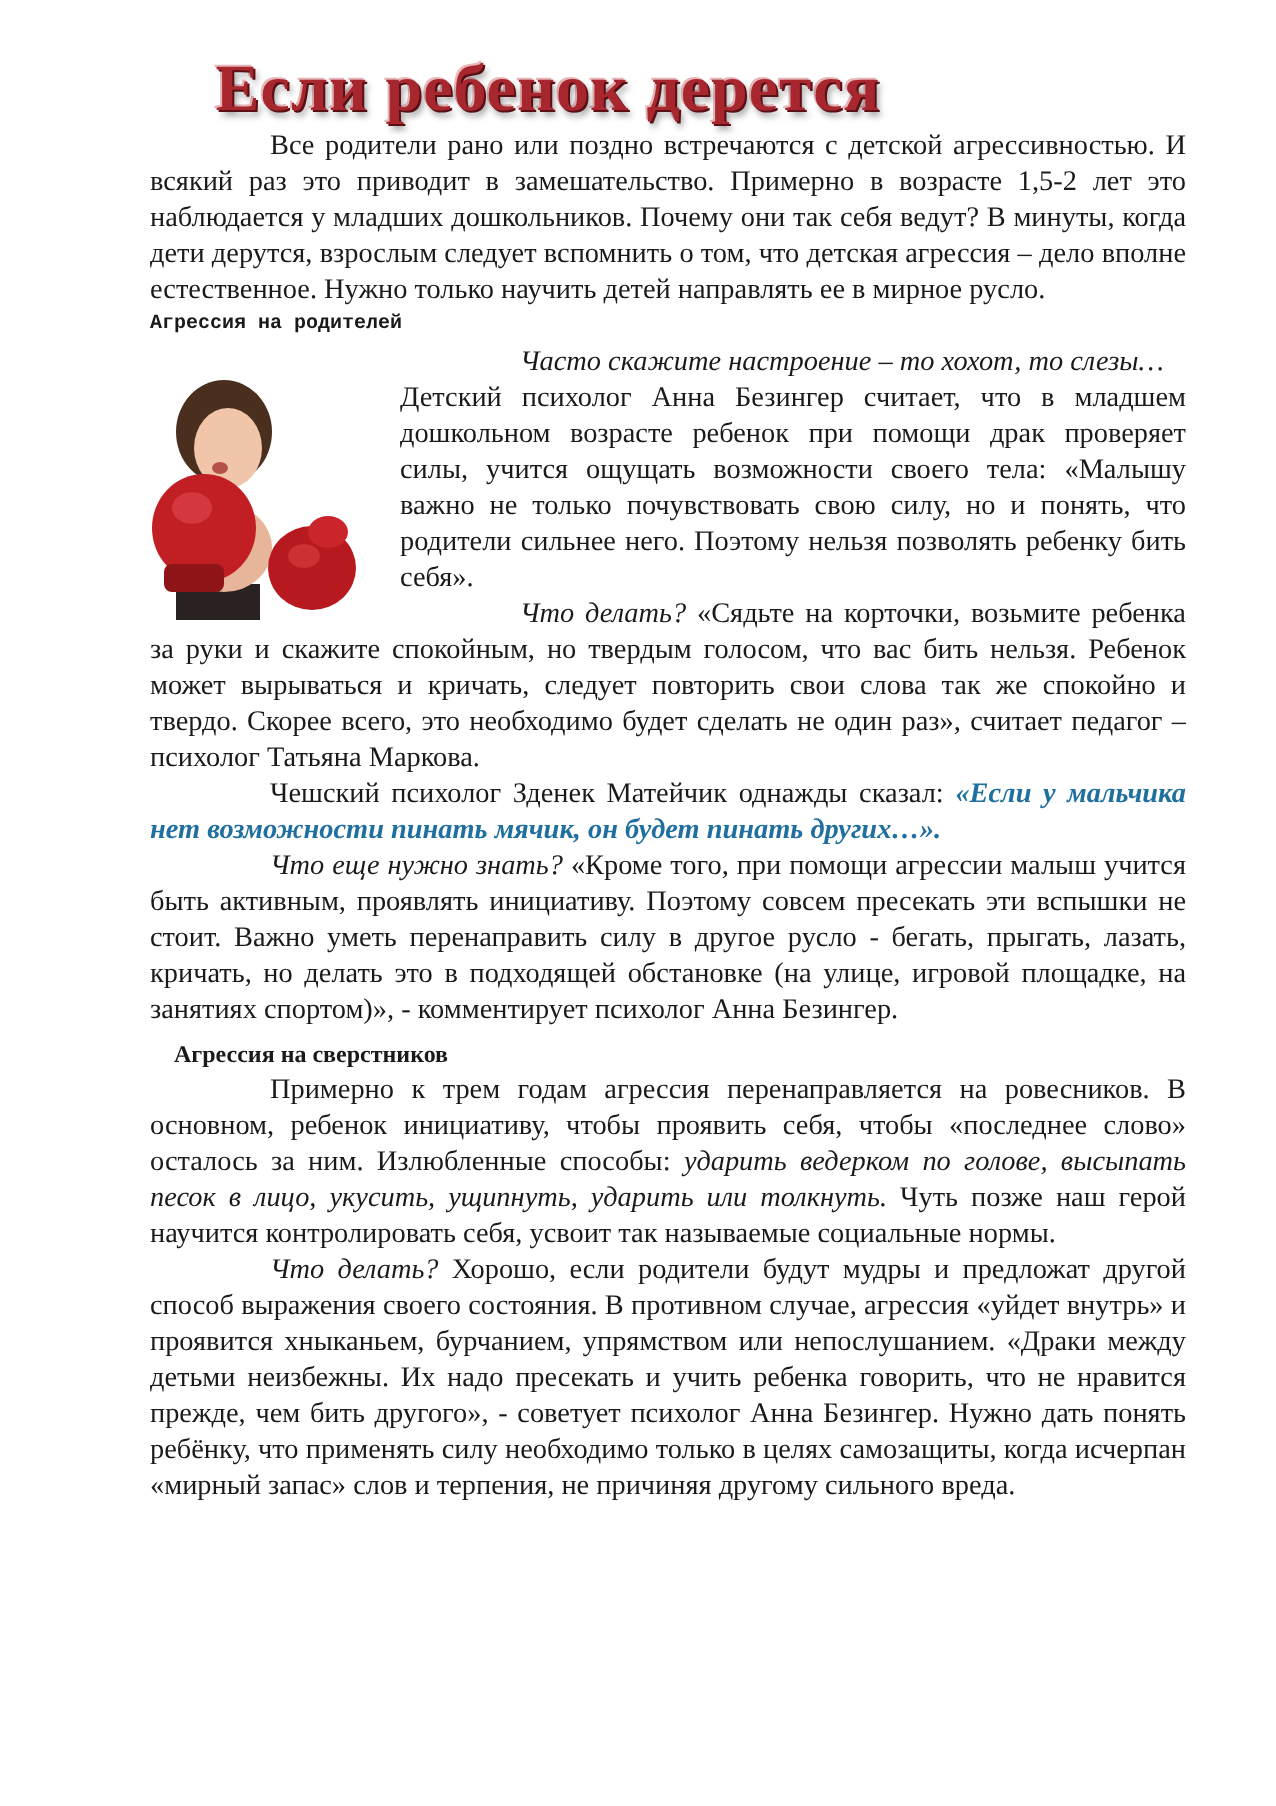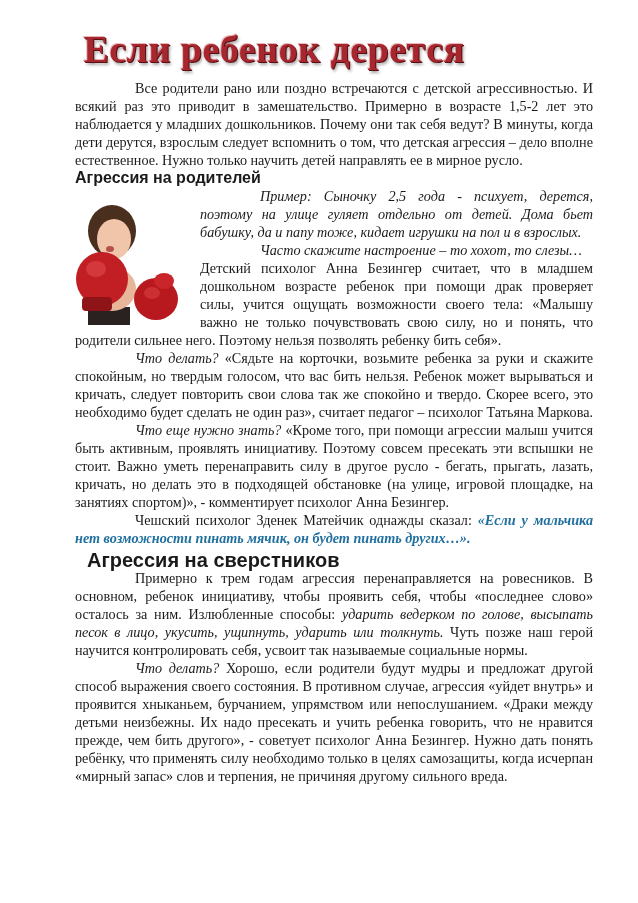--- a/index.html
+++ b/index.html
@@ -1,27 +1,27 @@
 <!DOCTYPE html>
 <html><head>
   <meta charset="utf-8">
   <style>
     html, body { margin: 0; padding: 0; background: #ffffff; }
     body { width: 638px; height: 903px; position: relative; overflow: hidden; font-family: "Liberation Serif", "DejaVu Serif", serif; color: #1a1a1a; }
     .title {
       position: absolute; top: 27px; left: 0; width: 548px; text-align: center;
-      font-family: "Liberation Serif", serif; font-weight: bold; font-size: 38px;
+      font-family: "Liberation Serif", serif; font-weight: bold; font-size: 33px;
       color: #a8262e; letter-spacing: 0.5px;
       text-shadow: 1px 1px 0 #5a0f14, 2px 3px 3px rgba(0,0,0,0.35), -1px -1px 0 #e8b7b9;
     }
-    .page { position: absolute; left: 75px; top: 79px; width: 518px; font-size: 14.2px; line-height: 18px; }
+    .page { position: absolute; left: 75px; top: 64px; width: 518px; font-size: 14.2px; line-height: 18px; }
     p { margin: 0; text-align: justify; }
     .indent { text-indent: 60px; }
-    .h { font-weight: bold; font-size: 16px; font-family: Liberation Sans, sans-serif; }
-    .h2 { font-weight: bold; font-size: 20px; font-family: Liberation Sans, sans-serif; padding-left: 12px; margin-top: 4px;}
+    .h { font-weight: bold; font-size: 10px; font-family: Liberation Mono, monospace; }
+    .h2 { font-weight: bold; font-size: 12px; font-family: Liberation Serif, serif; padding-left: 12px; margin-top: 4px;}
     .photo {
       float: left; width: 140px; height: 136px; margin: 2px 0 0 -15px; position: relative;
     }
     .quote-blue { color: #1f6f9f; font-weight: bold; font-style: italic; }
     i { font-style: italic; }
   </style>
 </head>
 <body>
 
 <div class="title">Если ребенок дерется</div>
@@ -40,32 +40,31 @@
       <ellipse cx="50" cy="60" rx="4" ry="3" fill="#b5504a"></ellipse>
       <ellipse cx="42" cy="90" rx="26" ry="27" fill="#c11f24"></ellipse>
       <ellipse cx="36" cy="80" rx="10" ry="8" fill="#e24a4c" opacity="0.6"></ellipse>
       <rect x="22" y="108" width="30" height="14" rx="4" fill="#8f1418"></rect>
       <ellipse cx="96" cy="110" rx="22" ry="21" fill="#b8191e"></ellipse>
       <ellipse cx="104" cy="92" rx="10" ry="8" fill="#c9252a"></ellipse>
       <ellipse cx="92" cy="104" rx="8" ry="6" fill="#e04848" opacity="0.5"></ellipse>
     </svg>
   </div>
 
-  <p class="indent"><i>Пример: Сыночку 2,5 года - психует, дерется, поэтому на улице гуляет отдельно от детей. Дома бьет бабушку, да и папу тоже, кидает игрушки на пол и в взрослых.</i></p>
   <p class="indent"><i>Часто скажите настроение – то хохот, то слезы…</i></p>
   <p style="clear:none">Детский психолог Анна Безингер считает, что в младшем дошкольном  возрасте ребенок при помощи драк проверяет силы, учится ощущать возможности своего тела: «Малышу важно не только почувствовать свою силу, но и понять, что родители сильнее него. Поэтому нельзя позволять ребенку бить себя».</p>
 
   <p class="indent">
     <i>Что делать?</i><span> «Сядьте на корточки, возьмите ребенка за руки и скажите спокойным, но твердым голосом, что вас бить нельзя. Ребенок может вырываться и кричать, следует повторить свои слова так же спокойно и твердо. Скорее всего, это необходимо будет сделать не один раз», считает педагог – психолог Татьяна Маркова.</span>
   </p>
   <p class="indent">
-    <i>Что еще нужно знать?</i><span> «Кроме того, при помощи агрессии малыш учится быть активным, проявлять инициативу. Поэтому совсем пресекать эти вспышки не стоит. Важно уметь перенаправить силу в другое русло - бегать, прыгать, лазать, кричать, но делать это в подходящей обстановке  (на улице, игровой площадке, на занятиях спортом)», - комментирует психолог Анна Безингер.</span>
+    <span>Чешский психолог Зденек Матейчик однажды сказал: </span><span class="quote-blue">«Если у мальчика нет возможности пинать мячик, он будет пинать других…».</span>
   </p>
   <p class="indent">
-    <span>Чешский психолог Зденек Матейчик однажды сказал: </span><span class="quote-blue">«Если у мальчика нет возможности пинать мячик, он будет пинать других…».</span>
+    <i>Что еще нужно знать?</i><span> «Кроме того, при помощи агрессии малыш учится быть активным, проявлять инициативу. Поэтому совсем пресекать эти вспышки не стоит. Важно уметь перенаправить силу в другое русло - бегать, прыгать, лазать, кричать, но делать это в подходящей обстановке  (на улице, игровой площадке, на занятиях спортом)», - комментирует психолог Анна Безингер.</span>
   </p>
 
   <div class="h2">Агрессия на сверстников</div>
   <p class="indent">
     <span>Примерно к трем годам агрессия перенаправляется на ровесников. В основном, ребенок инициативу, чтобы проявить себя, чтобы «последнее слово» осталось за ним. Излюбленные способы: </span><i>ударить ведерком по голове, высыпать песок в лицо, укусить, ущипнуть, ударить или толкнуть.</i><span> Чуть позже наш герой научится контролировать себя, усвоит так называемые социальные нормы.</span>
   </p>
   <p class="indent">
     <i>Что делать?</i><span> Хорошо, если родители будут мудры и предложат другой способ выражения своего состояния. В противном случае, агрессия «уйдет внутрь» и проявится хныканьем, бурчанием, упрямством или непослушанием. «Драки между детьми неизбежны. Их надо пресекать и учить ребенка говорить, что не нравится прежде, чем бить другого», - советует психолог Анна Безингер. Нужно дать понять ребёнку, что применять силу необходимо только в целях самозащиты, когда исчерпан «мирный запас» слов и терпения, не причиняя другому сильного вреда.</span>
   </p>
 </div>

